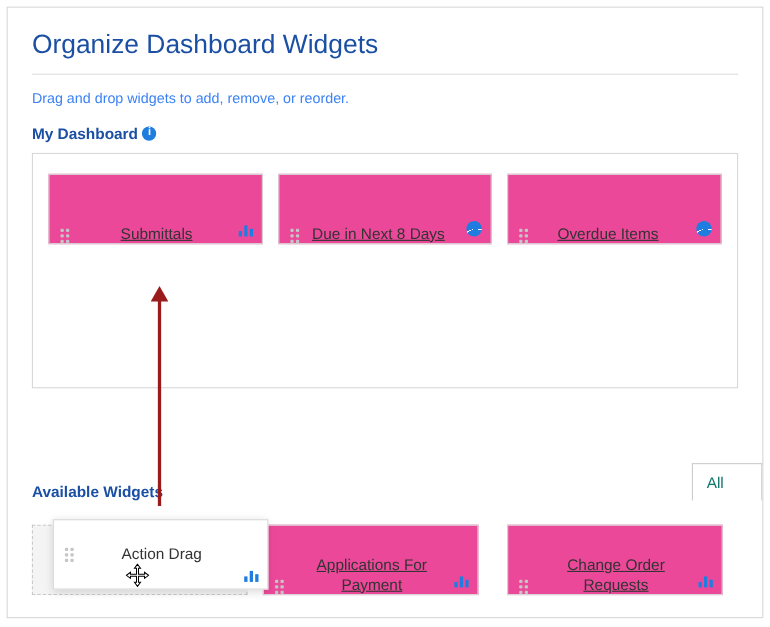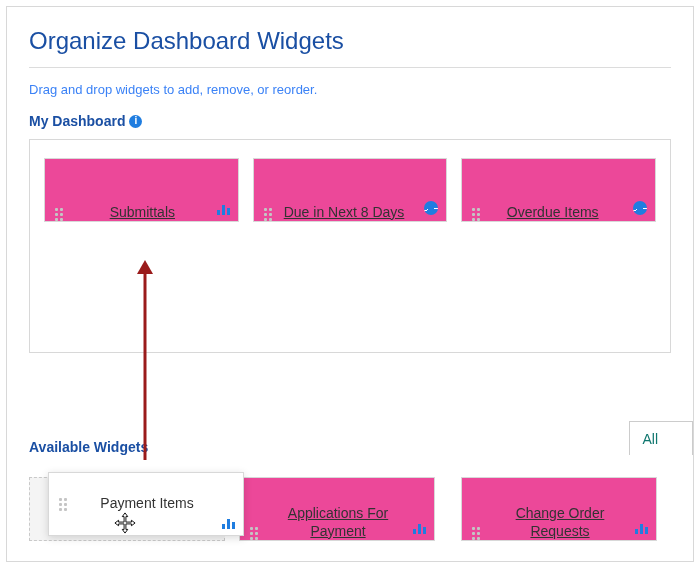--- a/index.html
+++ b/index.html
@@ -318,21 +318,21 @@
 
 <div class="dragging-card">
   <div class="widget-drag">
     <span></span>
       <span></span>
       <span></span>
       <span></span>
       <span></span>
       <span></span>
   </div>
-  <div class="widget-name">Payment Items</div>
+  <div class="widget-name">Action Drag</div>
   <div class="chart-icon bars-icon">
     <span class="b1"></span>
       <span class="b2"></span>
       <span class="b3"></span>
   </div>
 </div>
 
 <svg class="move-cursor" viewBox="0 0 24 24">
   <g fill="#fff" stroke="#000" stroke-width="1">
     <polygon points="12,1 15,5 13,5 13,11 19,11 19,9 23,12 19,15 19,13 13,13 13,19 15,19 12,23 9,19 11,19 11,13 5,13 5,15 1,12 5,9 5,11 11,11 11,5 9,5"></polygon>

